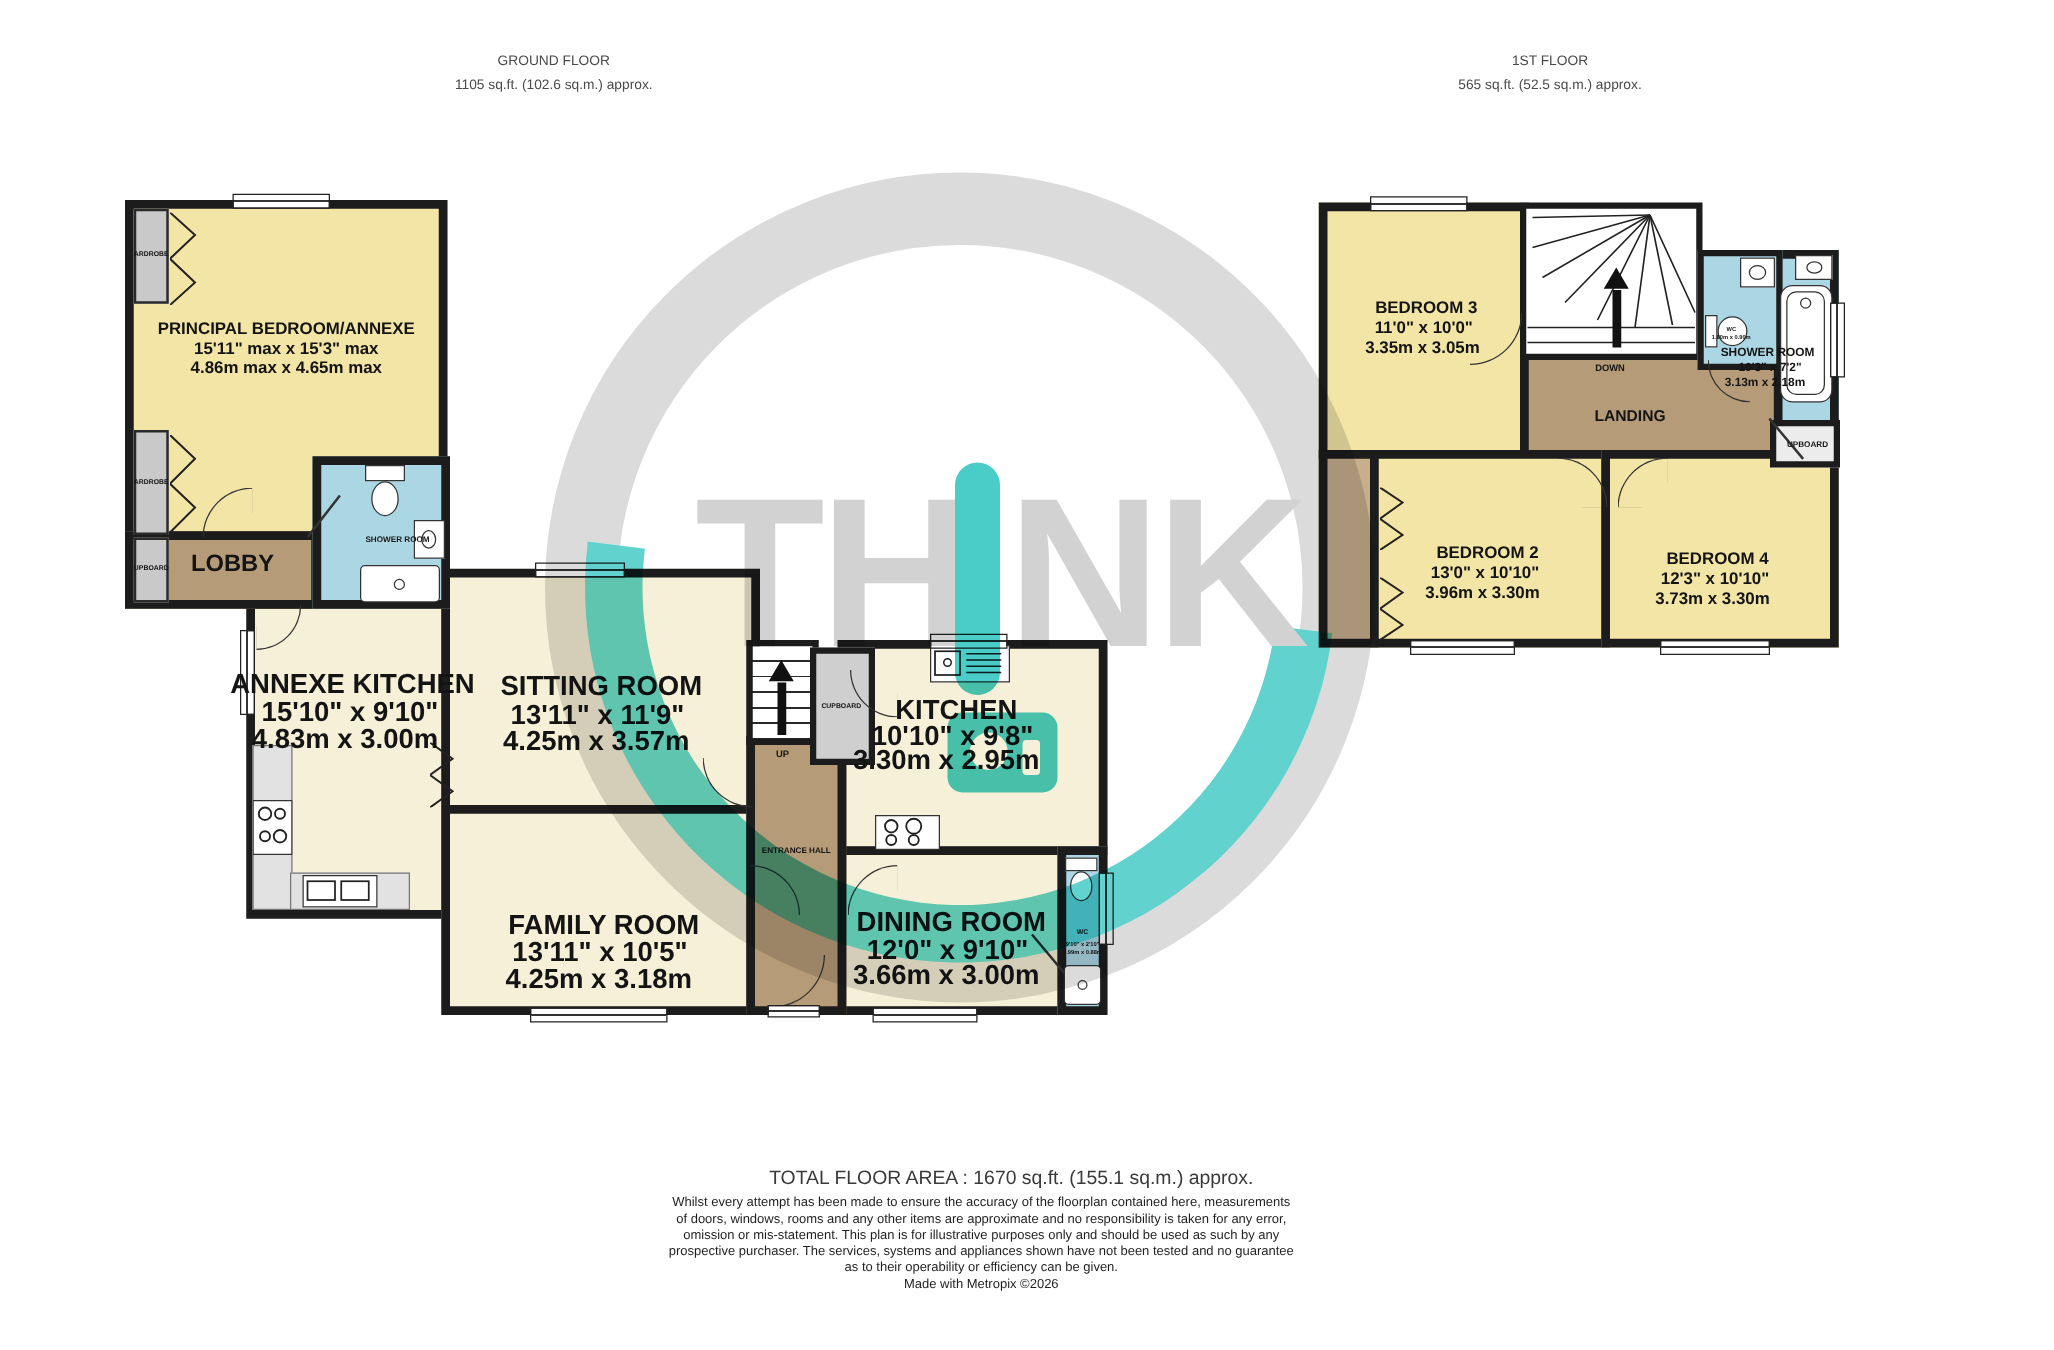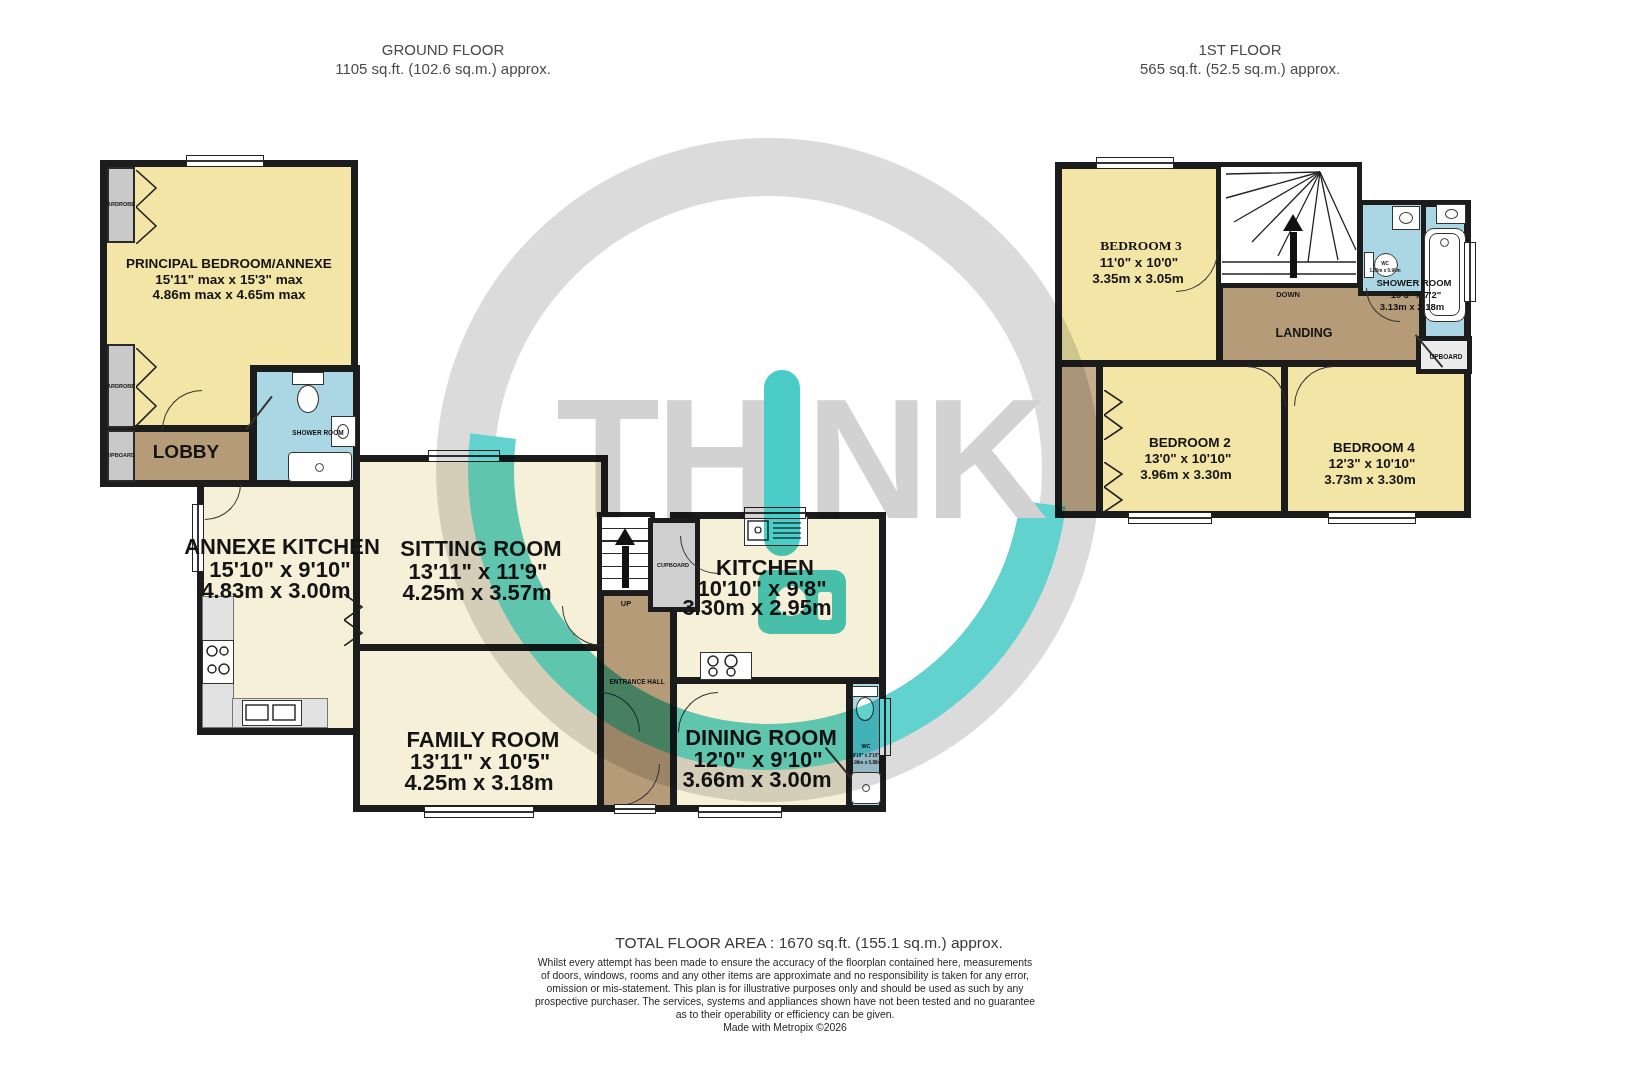--- a/index.html
+++ b/index.html
@@ -22,21 +22,21 @@
   .winV{background:linear-gradient(to right,#fff 0 42%,#333 42% 58%,#fff 58% 100%);}
   .arc{position:absolute;box-sizing:border-box;border:1.5px solid #333;border-width:1.5px 0 0 1.5px;
        border-radius:100% 0 0 0;z-index:10;}
   .leaf{position:absolute;background:#333;width:2px;z-index:10;}
   .zig{position:absolute;z-index:11;}
   .stairsGF{background:repeating-linear-gradient(to bottom,#fff 0 11px,#2a2a2a 11px 12.5px);}
   .arrow-shaft{position:absolute;background:#111;z-index:12;}
   .arrow-head{position:absolute;width:0;height:0;border-left:10px solid transparent;
               border-right:10px solid transparent;border-bottom:17px solid #111;z-index:12;}
   .title{position:absolute;transform:translateX(-50%);text-align:center;color:#4a4a4a;
-         font-size:15px;line-height:19px;z-index:5;}
+         font-size:11px;line-height:19px;z-index:5;}
   .footer-total{position:absolute;transform:translateX(-50%);color:#3a3a3a;font-size:15.5px;z-index:5;margin-left:24px;}
   .footer-line{position:absolute;transform:translateX(-50%);color:#1f1f1f;font-size:10.4px;z-index:5;}
   
   .wm{position:absolute;inset:0;mix-blend-mode:multiply;pointer-events:none;z-index:30;}
   .wm-ring{position:absolute;left:436px;top:138px;width:664px;height:664px;border:58px solid #DBDBDB;
            border-radius:50%;box-sizing:border-box;}
   .wm-arc{position:absolute;left:468px;top:170px;width:600px;height:600px;border:46px solid transparent;
           border-bottom-color:#62D2CE;border-left-color:#62D2CE;border-radius:50%;
           transform:rotate(-38deg);box-sizing:border-box;}
   .wm-word{position:absolute;top:374px;font-weight:bold;font-size:170px;line-height:1;color:#D2D2D2;
@@ -239,21 +239,21 @@
   <div class="win winH" style="left:1128px;top:512px;width:84px;height:12px;"></div>
   <div class="win winH" style="left:1328px;top:512px;width:88px;height:12px;"></div>
   <div class="win winV" style="left:1464px;top:242px;width:12px;height:60px;"></div>
 
   <div class="arc" style="left:1176px;top:250px;width:42px;height:42px;transform:rotate(180deg);"></div>
   <div class="arc" style="left:1246px;top:366px;width:40px;height:40px;transform:rotate(90deg);"></div>
   <div class="arc" style="left:1294px;top:366px;width:40px;height:40px;"></div>
   <div class="arc" style="left:1366px;top:288px;width:34px;height:34px;transform:rotate(270deg);"></div>
   <div class="leaf" style="left:1428px;top:330px;height:42px;transform:rotate(-40deg);"></div>
 
-  <div class="lbl f13" style="left:1141px;top:246px;font-family:Liberation Serif, serif;">BEDROOM 3</div>
+  <div class="lbl f13" style="left:1141px;top:246px;">BEDROOM 3</div>
   <div class="lbl f13" style="left:1139px;top:262px;">11'0"  x 10'0"</div>
   <div class="lbl f13" style="left:1138px;top:278px;">3.35m  x 3.05m</div>
   <div class="lbl f13" style="left:1190px;top:442px;">BEDROOM 2</div>
   <div class="lbl f13" style="left:1188px;top:458px;">13'0"  x 10'10"</div>
   <div class="lbl f13" style="left:1186px;top:474px;">3.96m  x 3.30m</div>
   <div class="lbl f13" style="left:1374px;top:447px;">BEDROOM 4</div>
   <div class="lbl f13" style="left:1372px;top:463px;">12'3"  x 10'10"</div>
   <div class="lbl f13" style="left:1370px;top:479px;">3.73m  x 3.30m</div>
   <div class="lbl f12" style="left:1304px;top:333px;">LANDING</div>
   <div class="lbl f9" style="left:1414px;top:282px;">SHOWER ROOM</div>

